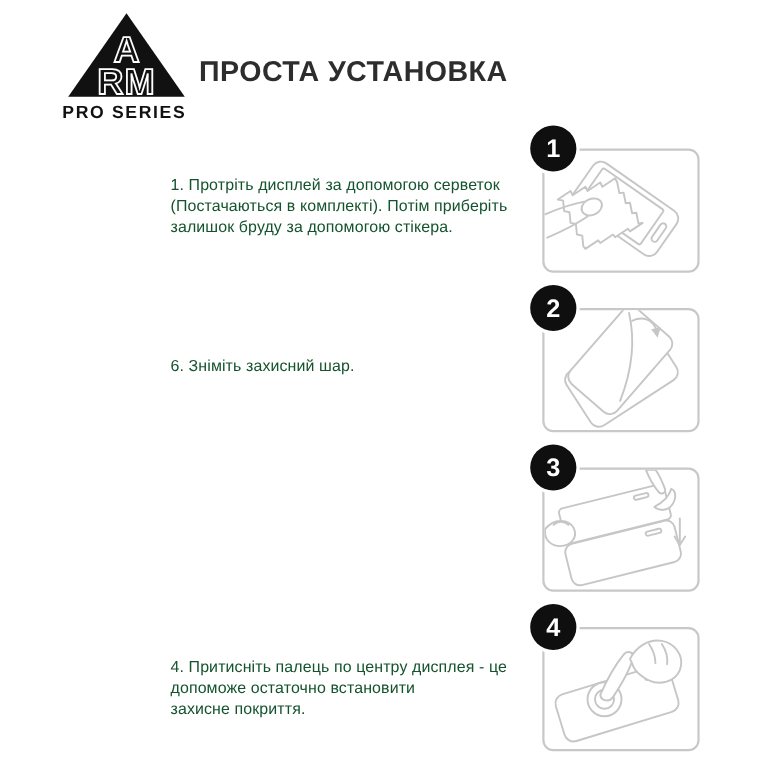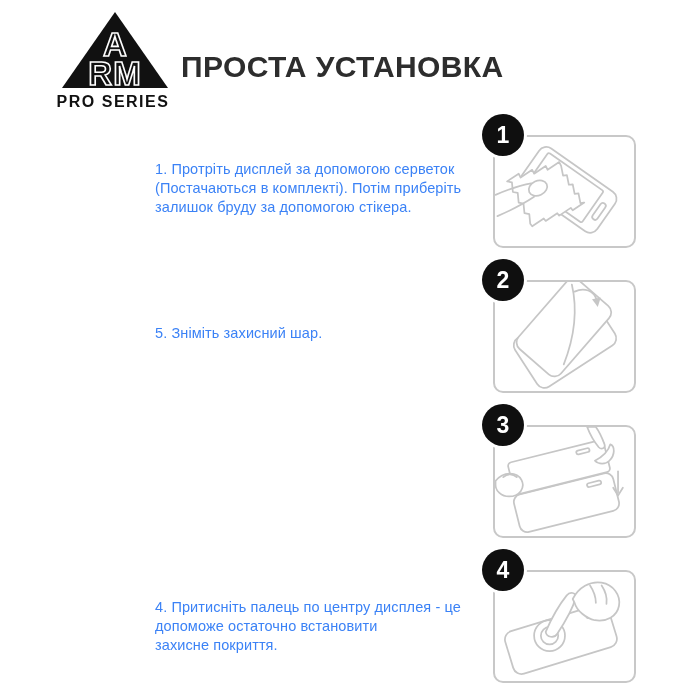--- a/index.html
+++ b/index.html
@@ -3,25 +3,25 @@
 <meta charset="utf-8">
 <style>
   html,body { margin:0; padding:0; background:#fff; }
   .page {
     position:relative; width:700px; height:700px; background:#ffffff;
     font-family:"Liberation Sans", sans-serif; overflow:hidden;
   }
   .logo-svg { position:absolute; left:54px; top:8px; }
   .title {
     position:absolute; left:181px; top:50px;
-    font-size:30px; font-weight:800; color:#2d2d2d; letter-spacing:0.4px;
+    font-size:26px; font-weight:800; color:#2d2d2d; letter-spacing:0.4px;
   }
   .step-text {
     position:absolute; left:155px; width:335px;
-    font-size:14.5px; line-height:19px; color:#3b82f6;
+    font-size:14.5px; line-height:19px; color:#14532d;
     white-space:pre-line; letter-spacing:0.1px;
   }
   .panel {
     position:absolute; left:493px; width:143px; height:113px;
     border:2px solid #c8c8c8; border-radius:10px; box-sizing:border-box;
     background:#fff;
   }
   .panel svg { display:block; width:139px; height:109px; }
   .badge {
     position:absolute; left:482px; width:42px; height:42px; border-radius:50%;
@@ -67,21 +67,21 @@
           l-12,8 l-2,-2.5 l-12,8 l-2,-2.5 l-12,8 l-2,-2.5 l-12,8 l-2,-2.5
           l-1,-10 l-5,-1 l-1,-10 l-5,-1 l-1,-10 l-5,-1 l-1,-10 l-5,-1 Z"></path>
         <path class="nf" d="M0,60 C14,54 26,50 37,48"></path>
         <path class="nf" d="M2,82 C16,76 28,70 40,62"></path>
         <ellipse cx="44" cy="53" rx="10" ry="7.5" transform="rotate(-25 44 53)"></ellipse>
       </g>
     </svg>
   </div>
   <div class="badge b1">1</div>
 
-  <div class="step-text s2-text">5. Зніміть захисний шар.</div>
+  <div class="step-text s2-text">6. Зніміть захисний шар.</div>
   <div class="panel p2">
     <svg viewBox="0 0 143 113">
       <g class="art">
         <g transform="rotate(-33 72 62)">
           <rect x="24" y="32" width="96" height="60" rx="9"></rect>
           <rect x="33" y="40" width="15" height="4.5" rx="2.2"></rect>
           <g transform="rotate(-16 26 34)">
             <rect x="26" y="34" width="94" height="58" rx="9"></rect>
             <path class="nf" d="M112,40 C96,62 72,78 44,88"></path>
           </g>

